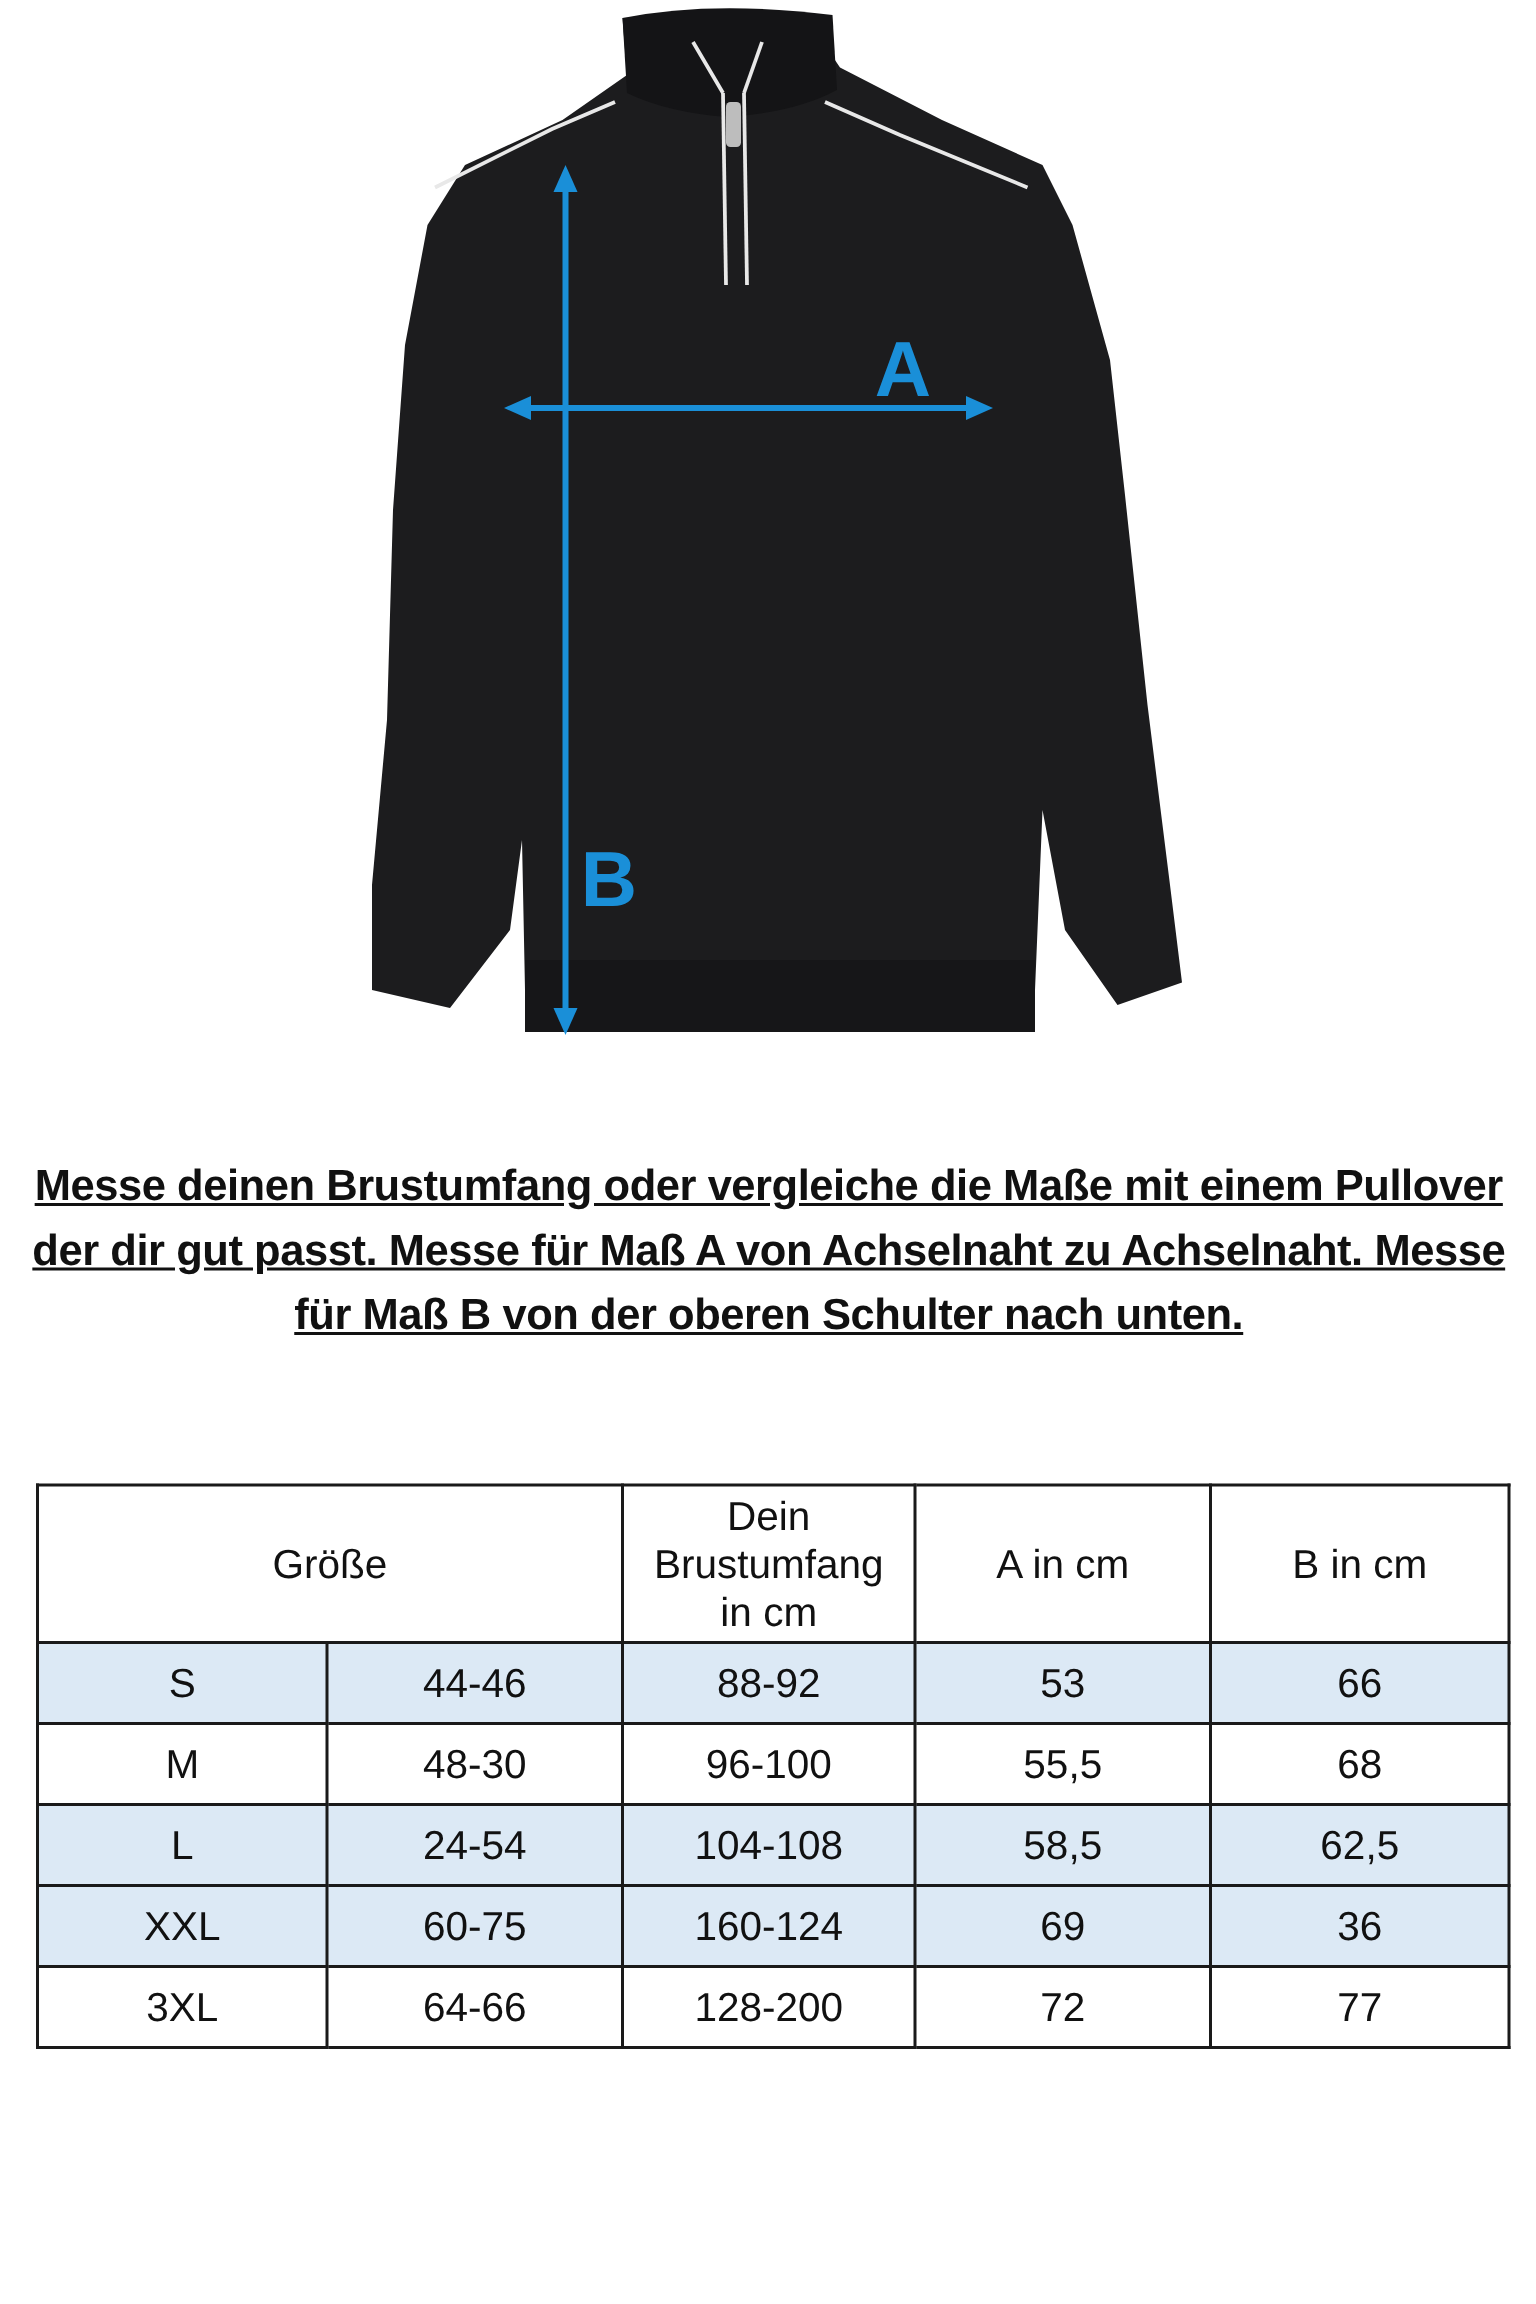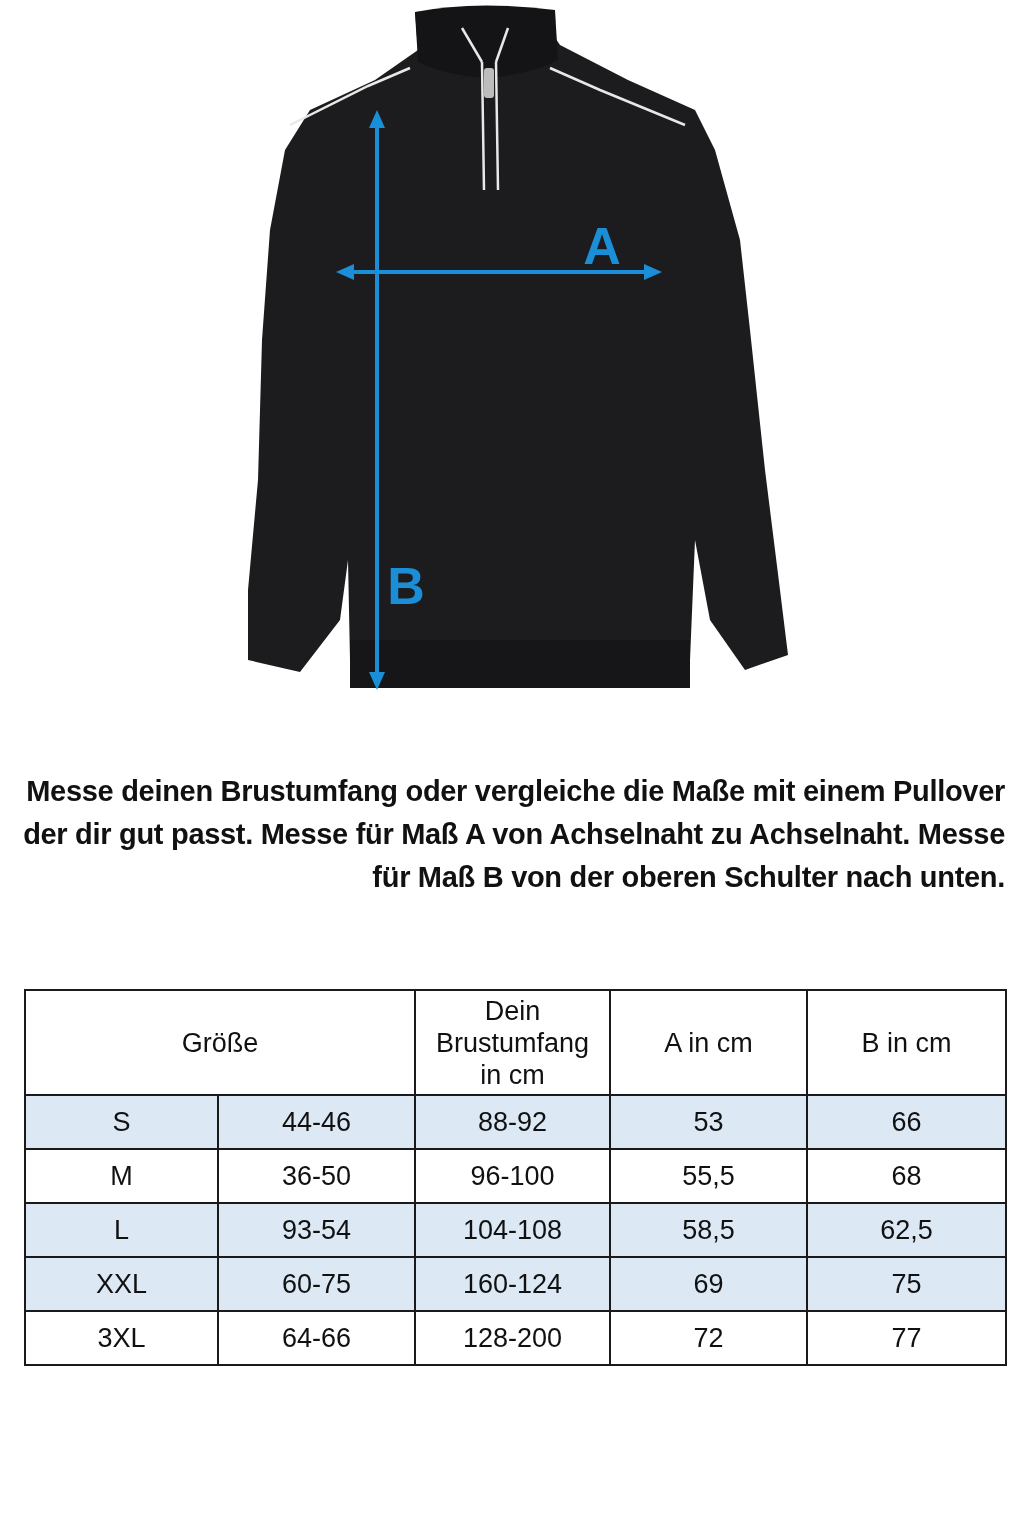--- a/index.html
+++ b/index.html
@@ -1,22 +1,22 @@
 <!DOCTYPE html>
 <html><head>
 <meta charset="utf-8">
 <style>
   html, body { margin:0; padding:0; background:#ffffff; }
   body { width:1024px; height:1536px; position:relative; overflow:hidden;
          font-family:"Liberation Sans", "DejaVu Sans", sans-serif; color:#111; }
   .garment { position:absolute; left:240px; top:0; width:560px; height:700px; }
   .garment svg { display:block; }
   .instructions { position:absolute; left:20px; top:770px; width:985px;
-                  text-align:right; font-weight:bold; font-size:29px; line-height:43px;
-                  color:#111; letter-spacing:-0.3px; }
+                  text-align:center; font-weight:bold; font-size:29px; line-height:43px;
+                  color:#111; letter-spacing:-0.3px;text-decoration:underline; }
   .size-table { position:absolute; left:24px; top:989px; width:981px;
                 border-collapse:collapse; table-layout:fixed; }
   .size-table td, .size-table th { border:2px solid #1a1a1a; text-align:center;
                 font-size:27px; font-weight:normal; color:#111; padding:0; }
   .size-table th { height:103px; line-height:32px; background:#fff; }
   .size-table td { height:52px; }
   .size-table tr.shaded td { background:#dce9f5; }
   .size-table tr.plain td { background:#ffffff; }
 </style>
 </head>
@@ -76,38 +76,38 @@
   <tbody>
     <tr class="shaded">
       <td>S</td>
       <td>44-46</td>
       <td>88-92</td>
       <td>53</td>
       <td>66</td>
     </tr>
     <tr class="plain">
       <td>M</td>
-      <td>36-50</td>
+      <td>48-30</td>
       <td>96-100</td>
       <td>55,5</td>
       <td>68</td>
     </tr>
     <tr class="shaded">
       <td>L</td>
-      <td>93-54</td>
+      <td>24-54</td>
       <td>104-108</td>
       <td>58,5</td>
       <td>62,5</td>
     </tr>
     <tr class="shaded">
       <td>XXL</td>
       <td>60-75</td>
       <td>160-124</td>
       <td>69</td>
-      <td>75</td>
+      <td>36</td>
     </tr>
     <tr class="plain">
       <td>3XL</td>
       <td>64-66</td>
       <td>128-200</td>
       <td>72</td>
       <td>77</td>
     </tr>
   </tbody>
 </table>

